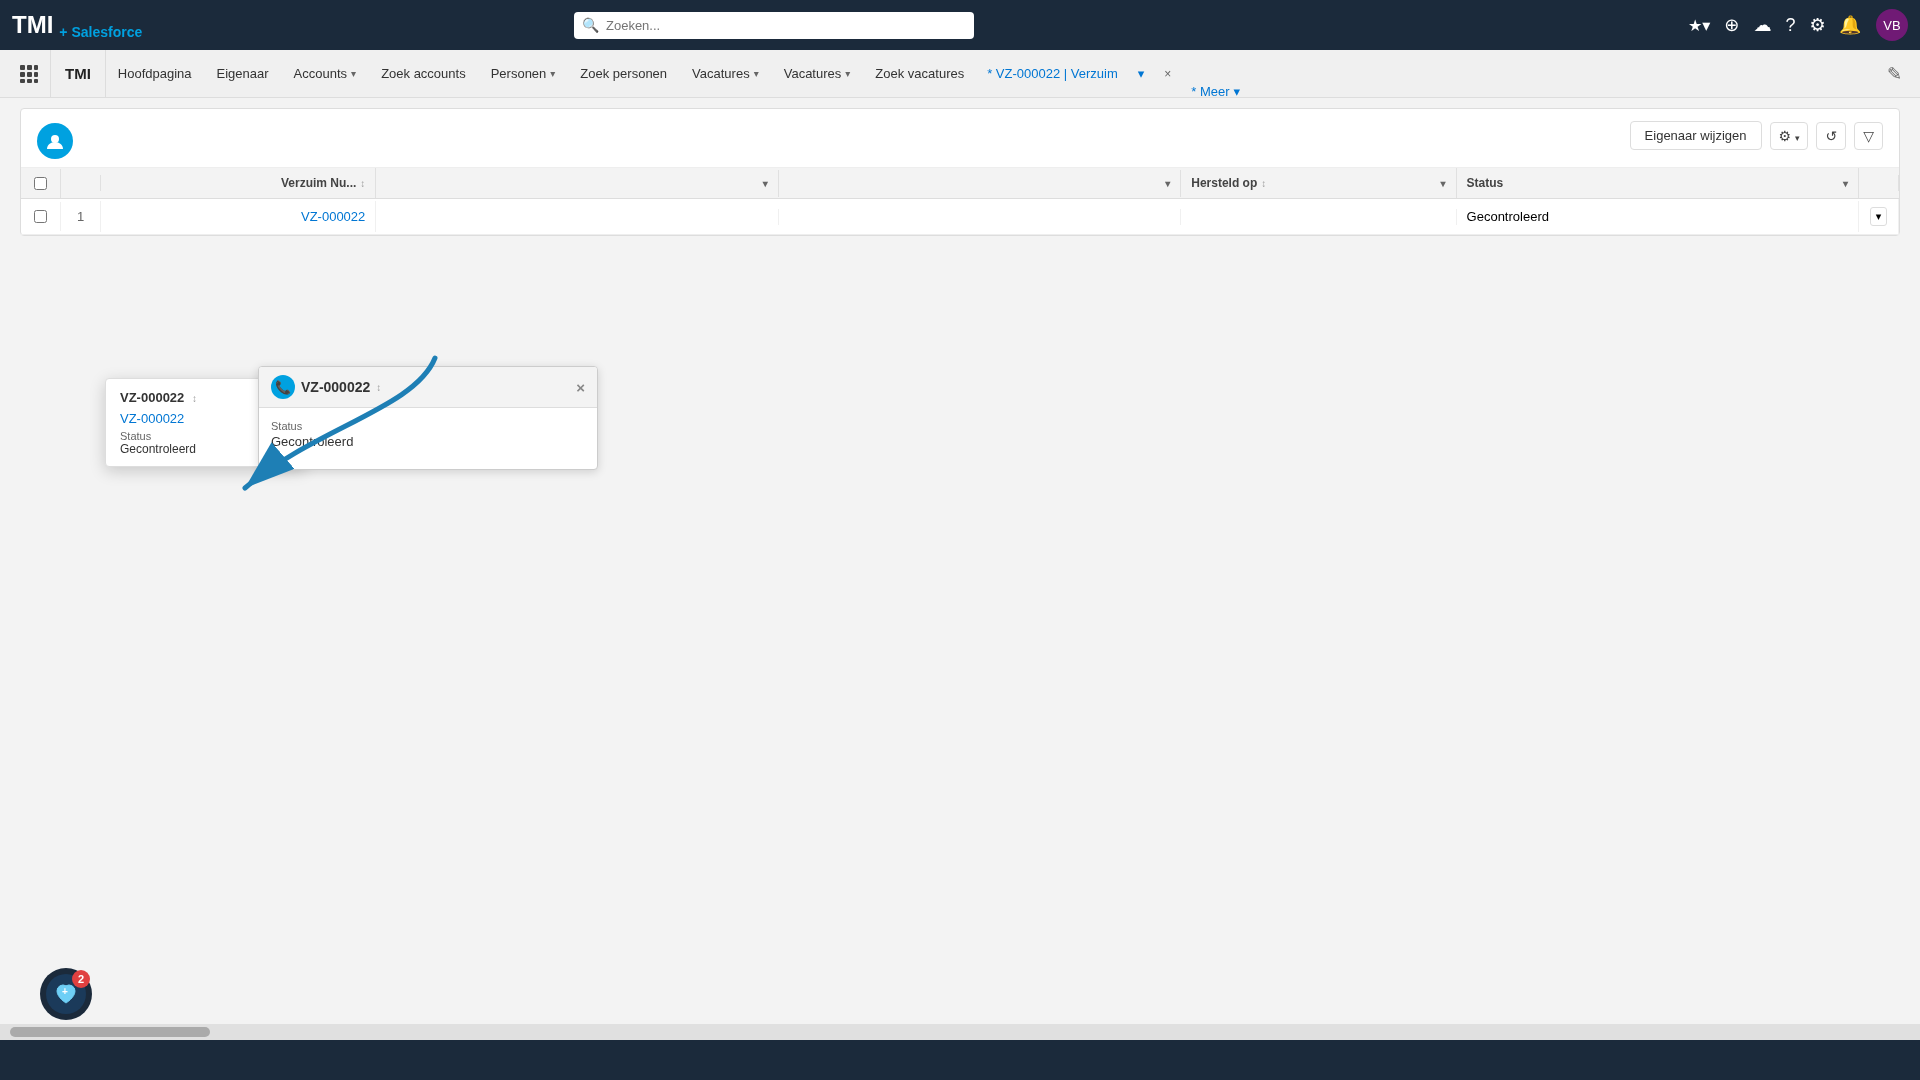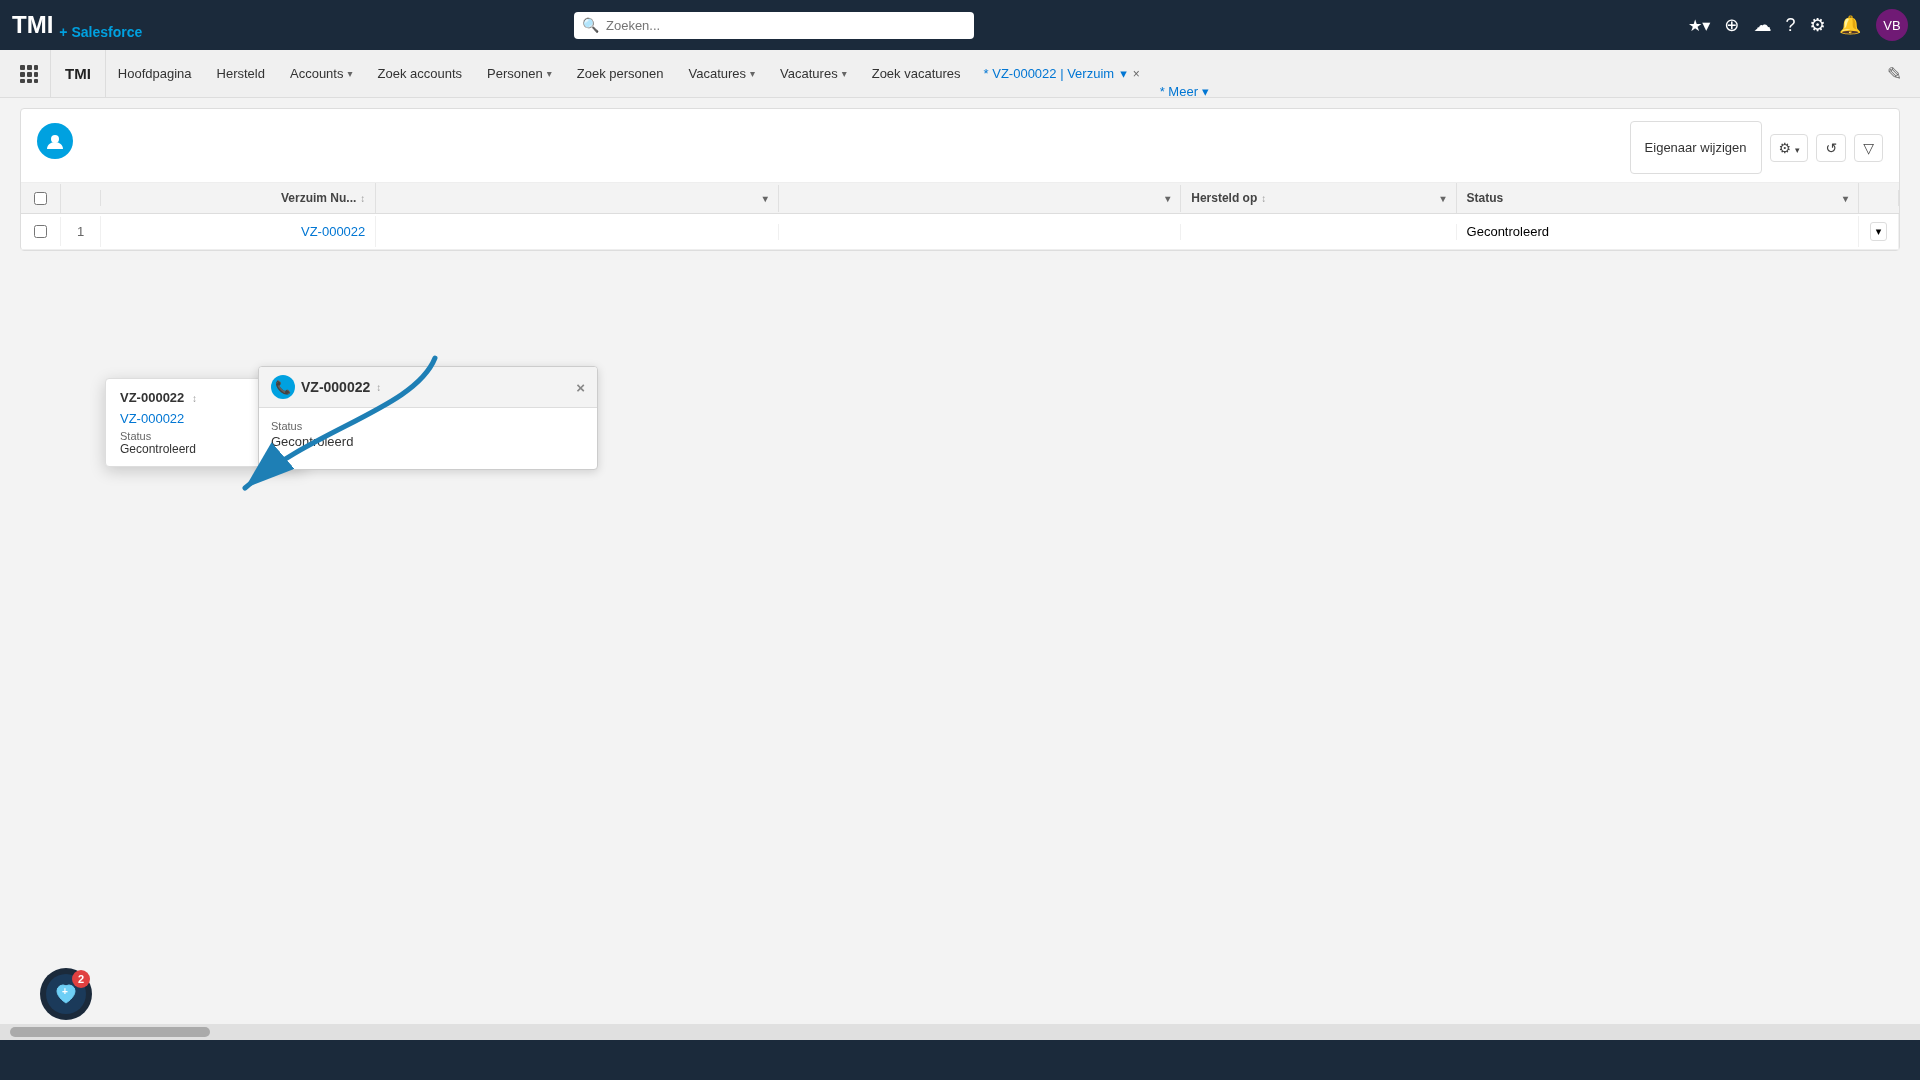--- a/index.html
+++ b/index.html
@@ -89,21 +89,21 @@
       font-size: 13px; color: #333;
       border-right: 1px solid transparent;
       white-space: nowrap;
       position: relative;
     }
     .nav-item .chevron { font-size: 10px; margin-left: 4px; color: #666; }
     .nav-tab-special {
       display: flex; align-items: center;
       padding: 0 10px; cursor: pointer;
       font-size: 13px; color: #0176d3;
-      white-space: nowrap; gap: 6px;
+      white-space: nowrap; gap: 20px;
     }
     .nav-tab-close { color: #666; font-size: 12px; cursor: pointer; }
     .nav-more {
       display: flex; align-items: center;
       padding: 0 10px; color: #0176d3; cursor: pointer;
       font-size: 13px; gap: 4px; margin-top: 36px;
     }
     .nav-end-btn {
       margin-left: auto;
       display: flex; align-items: center; justify-content: center;
@@ -132,21 +132,21 @@
       display: flex; align-items: center; justify-content: center;
       color: white; font-size: 16px; margin-top: 2px;
     }
     .breadcrumb { font-size: 12px; color: #0176d3; margin-bottom: 2px; }
     .breadcrumb span { color: #666; }
     .page-title { font-size: 18px; font-weight: 700; color: #181818; }
     .page-subtitle { font-size: 12px; color: #666; margin-top: 4px; }
     .page-header-right { display: flex; gap: 8px; align-items: center; }
     .btn-primary {
       background: white; border: 1px solid #ddd; border-radius: 4px;
-      padding: 18px 14px; cursor: pointer; font-size: 13px; color: #333;
+      padding: 6px 14px; cursor: pointer; font-size: 13px; color: #333;
     }
     .icon-btn {
       border: 1px solid #ddd; border-radius: 4px;
       padding: 5px 8px; cursor: pointer; background: white;
       font-size: 14px; color: #444;
     }
 
     
     .table-area { padding: 0; overflow: auto; }
     .table-header-row {
@@ -333,21 +333,21 @@
       <rect x="0" y="14" width="5" height="4" rx="1"></rect>
         <rect x="7" y="14" width="5" height="4" rx="1"></rect>
         <rect x="14" y="14" width="4" height="4" rx="1"></rect>
     </svg>
   </div>
   <div class="nav-app-name">TMI</div>
   <div class="nav-item">
     <span>Hoofdpagina</span>
   </div>
   <div class="nav-item">
-    <span>Hersteld</span>
+    <span>Eigenaar</span>
   </div>
   <div class="nav-item">
     <span>Accounts</span>
     <span class="chevron">▾</span>
   </div>
   <div class="nav-item">
     <span>Zoek accounts</span>
   </div>
   <div class="nav-item">
     <span>Personen</span>

